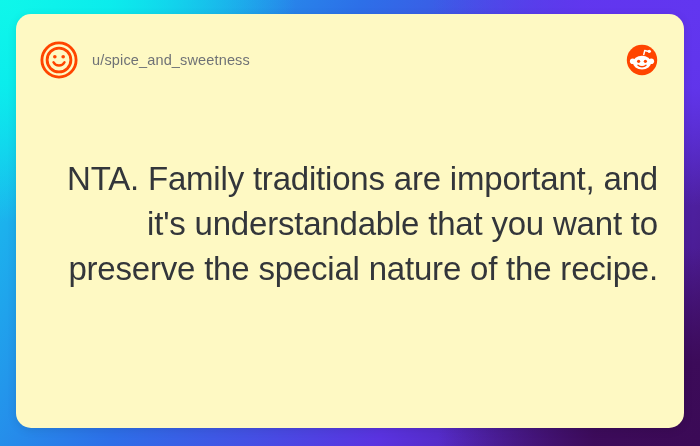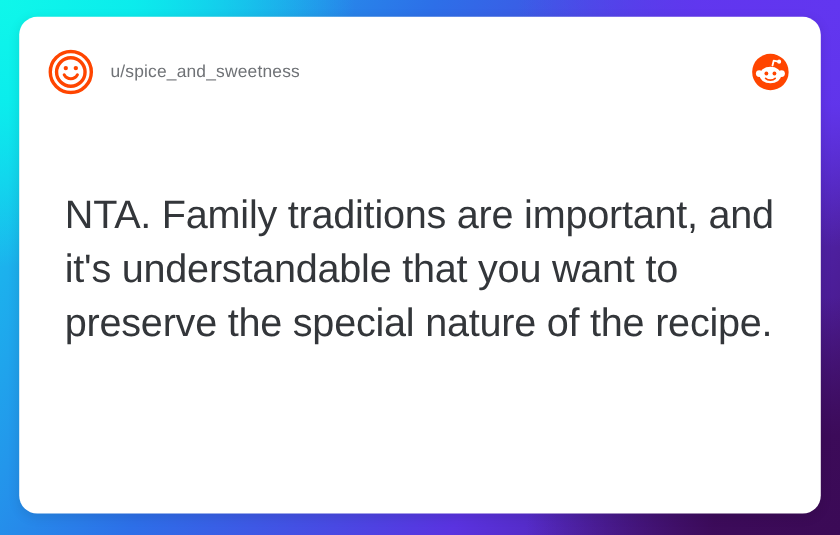--- a/index.html
+++ b/index.html
@@ -27,21 +27,21 @@
       linear-gradient(120deg, #12d8f0 0%, #2d6fe8 38%, #5a33e0 66%, #43106b 100%);
   }
 
   
   #card {
     position: absolute;
     left: 16px;
     top: 14px;
     width: 668px;
     height: 414px;
-    background: #ffffff;
+    background: #fef9c3;
     border-radius: 15px;
     box-shadow: 0 2px 10px rgba(0,0,0,0.10);
     overflow: hidden;
   }
 
   
   #card-header {
     position: absolute;
     left: 0;
     top: 0;
@@ -86,20 +86,21 @@
   }
 
   #post-text {
     font-size: 33px;
     line-height: 45px;
     color: #33363a;
     letter-spacing: -0.2px;
     font-weight: 400;
     font-family: "Liberation Sans", sans-serif;
     white-space: pre-wrap;
+    text-align: right;
   }
 </style>
 </head>
 <body>
 
 <div id="backdrop"></div>
 
 <div id="card">
 
   <div id="card-header">

